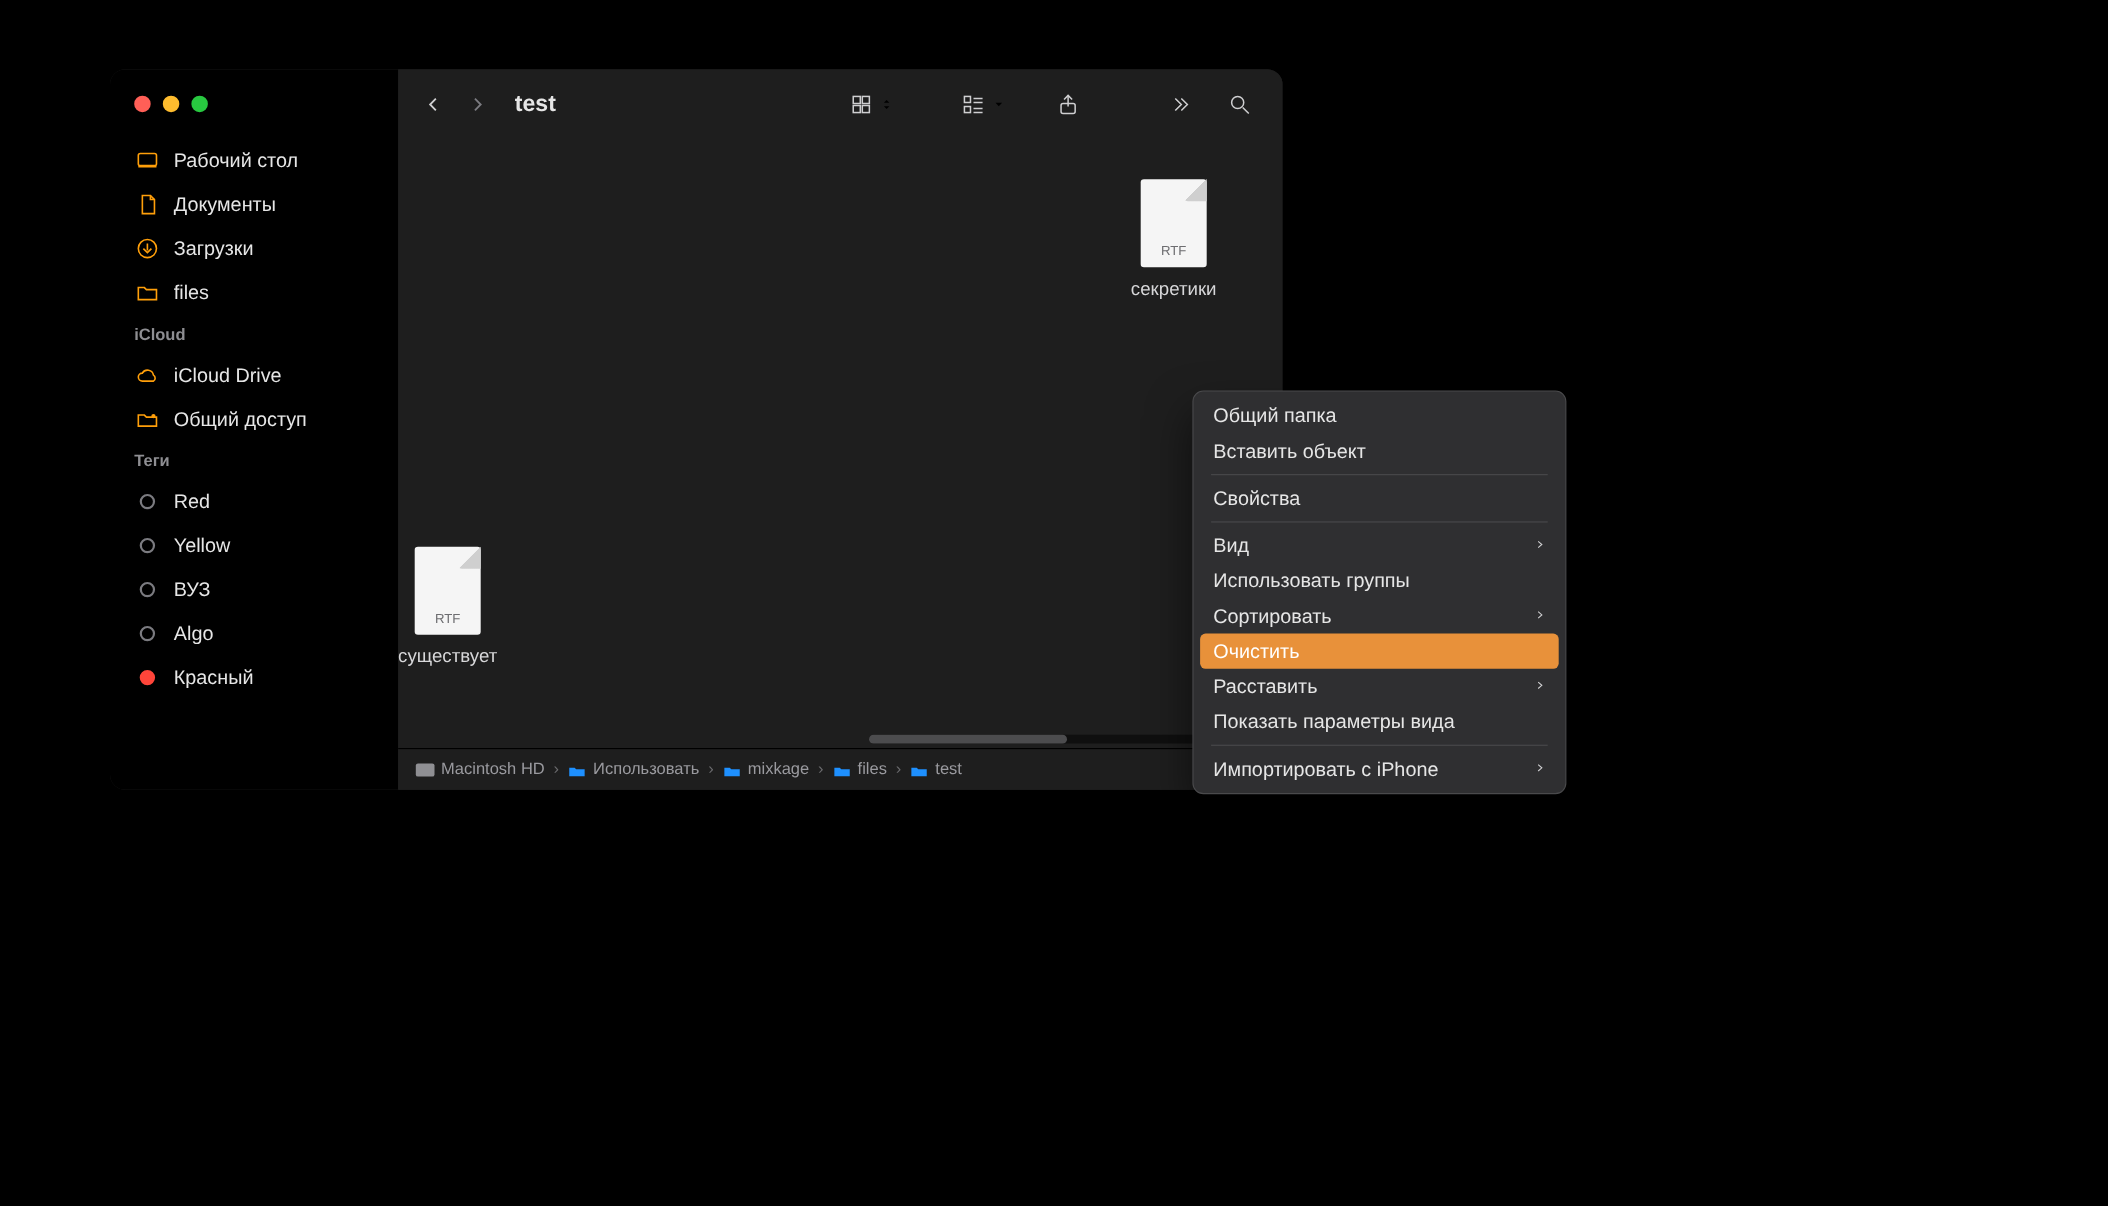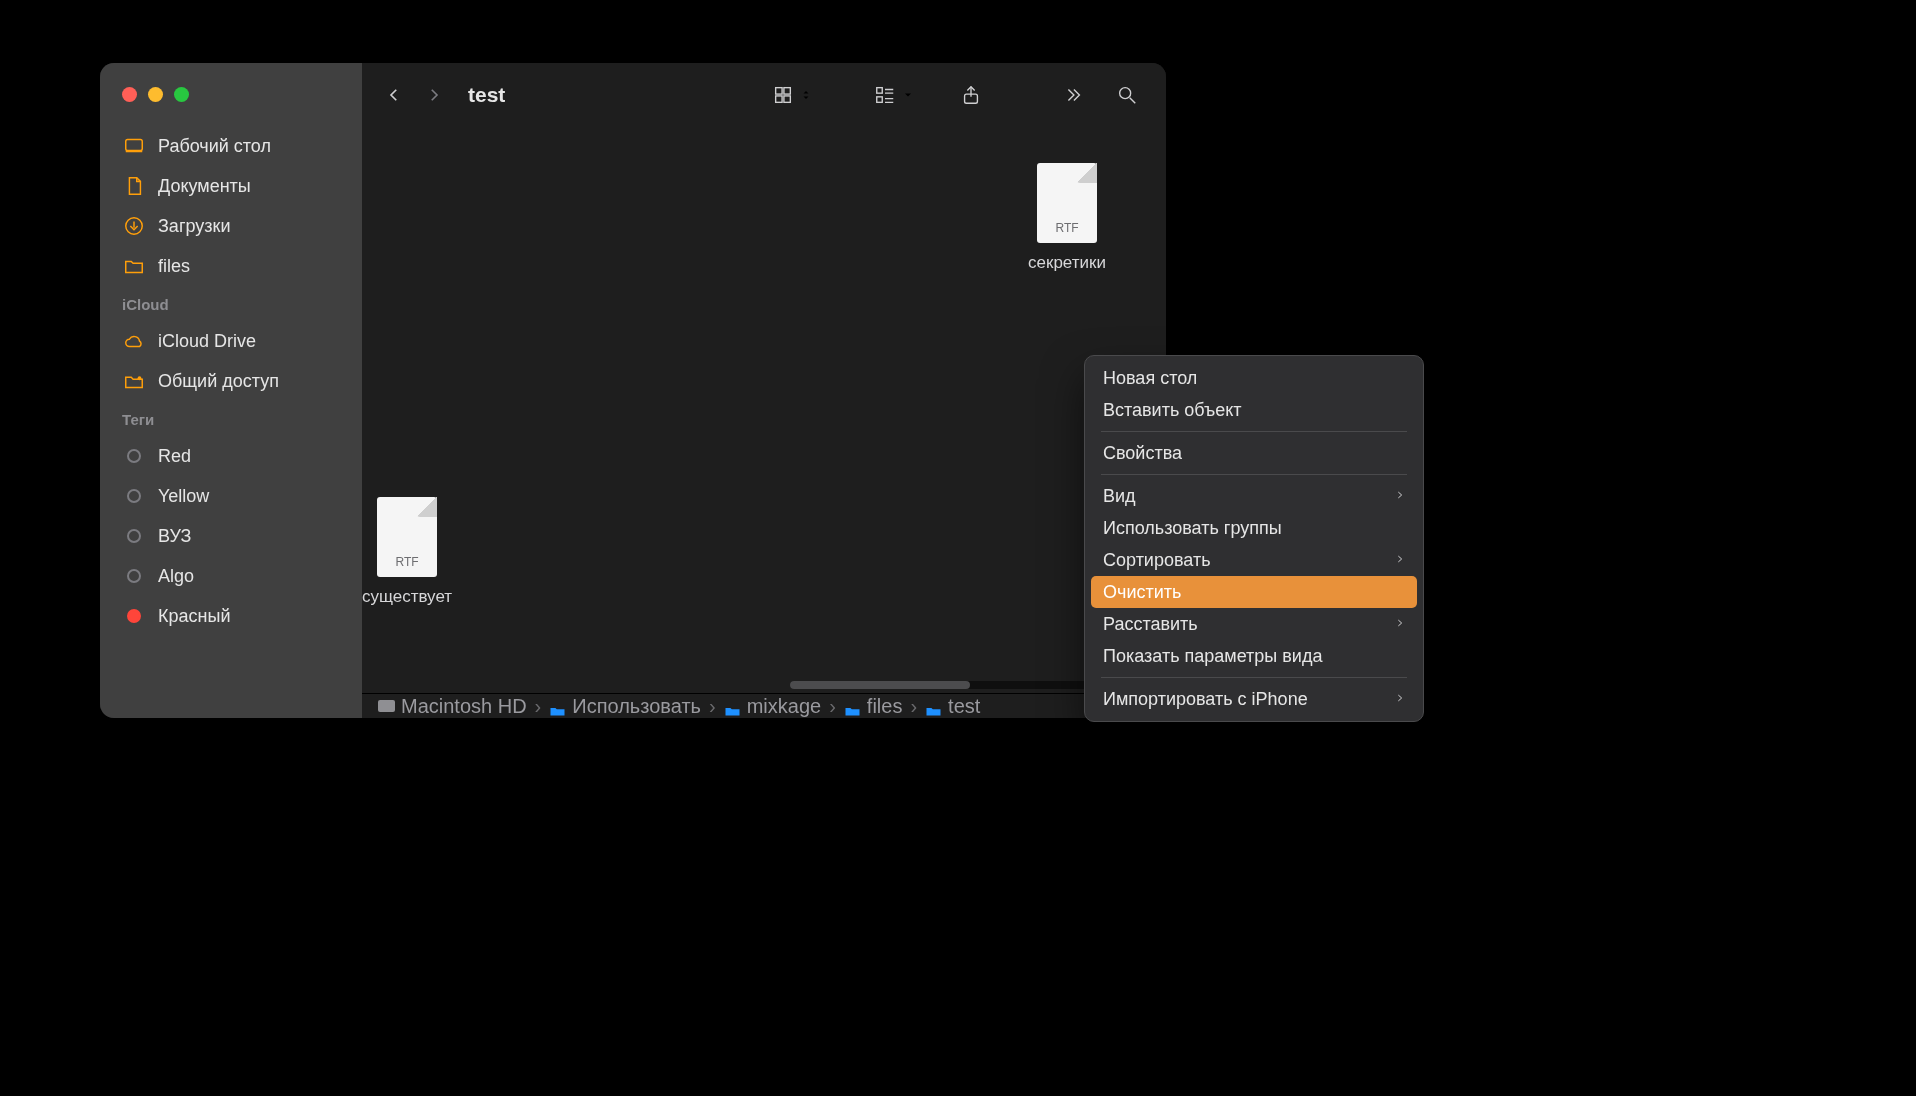--- a/index.html
+++ b/index.html
@@ -12,21 +12,21 @@
     background:#1e1e1e;
     border-radius:14px;
     overflow:hidden;
     box-shadow:0 30px 60px rgba(0,0,0,.6);
     display:flex;
   }
 
   
   .sidebar {
     width:262px;
-    background:#404040;
+    background:#000000;
     padding-top:24px;
     overflow:hidden;
     display:flex;
     flex-direction:column;
   }
   .traffic-lights { display:flex; gap:11px; padding-left:22px; margin-bottom:24px; }
   .t-light { width:15px; height:15px; border-radius:50%; }
   .t-red { background:#ff5f57; } .t-yellow { background:#febc2e; } .t-green { background:#28c840; }
 
   .sb-section-header {
@@ -77,23 +77,23 @@
   }
   .file-ext { position:absolute; bottom:8px; left:0; right:0; text-align:center; font-size:12px; color:#6d6d70;margin-top:25px; }
 
   .h-scrollbar {
     position:absolute; bottom:4px; right:16px; width:360px; height:8px;
     background:#0f0f0f; border-radius:4px;
   }
   .h-scrollbar .thumb { position:absolute; left:0; top:0; width:180px; height:8px; background:#4c4c4e; border-radius:4px; }
 
   .pathbar {
-    height:25px; display:flex; align-items:center;
+    height:38px; display:flex; align-items:center;
     padding:0 16px; gap:6px;
-    color:#9a9a9f; font-size:20px;
+    color:#9a9a9f; font-size:15px;
     border-top:1px solid #000;
     background:#1e1e1e;
   }
   .pb-seg { display:flex; align-items:center; gap:6px; }
   .pb-seg .sep { color:#6b6b6e; margin:0 2px;}
   .pb-icon { width:17px; height:14px; }
   .pb-disk { width:17px; height:12px; background:#8f8f93; border-radius:2px; }
   .pb-folder-home svg, .pb-folder svg { width:17px; height:14px; }
 
   
@@ -354,21 +354,21 @@
             </svg>
         </span>
         <span>test</span>
       </div>
     </div>
   </div>
 </div>
 
 <div class="ctx-menu" id="ctx">
     <div class="ctx-item">
-      <span>Новая стол</span>
+      <span>Общий папка</span>
     </div>
     <div class="ctx-item">
       <span>Вставить объект</span>
     </div>
     <div class="ctx-sep"></div>
     <div class="ctx-item">
       <span>Свойства</span>
     </div>
     <div class="ctx-sep"></div>
     <div class="ctx-item">

